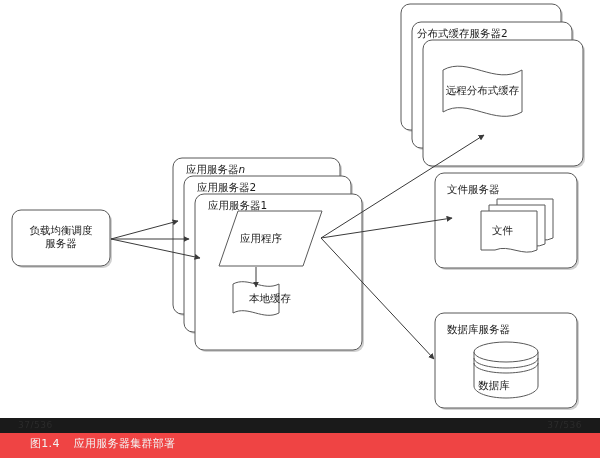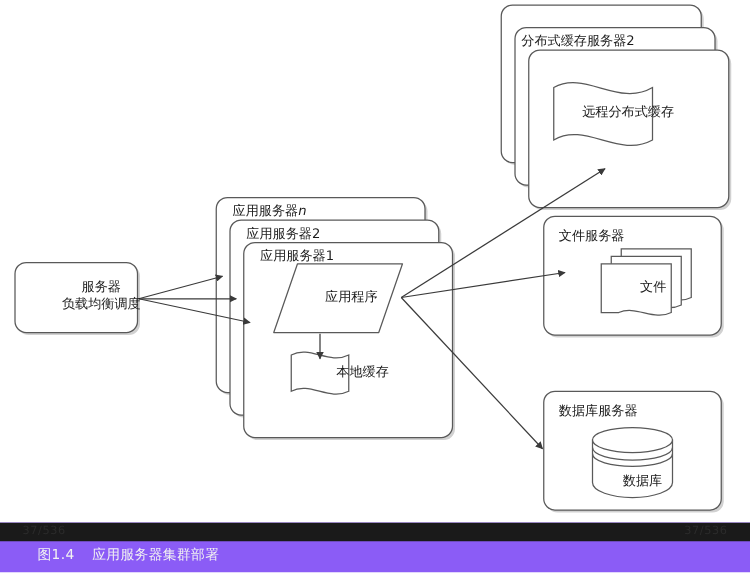--- a/index.html
+++ b/index.html
@@ -9,21 +9,21 @@
     font-family:"DejaVu Sans","Liberation Sans",sans-serif;
     overflow:hidden;
     position:relative;
   }
   #stage{position:absolute;left:0;top:0;width:600px;height:458px;}
   #svg{position:absolute;left:0;top:0;width:600px;height:458px;}
 
   
   #footer{
     position:absolute;left:0;top:418px;width:600px;height:40px;
-    background:#8b5cf6;
+    background:#ef4444;
     overflow:hidden;
   }
   #footer-band{
     position:absolute;left:0;top:0;width:600px;height:15px;
     background:#1a1a1a;
   }
   .pagenum{
     position:absolute;top:0px;height:15px;line-height:15px;
     font-size:9px;color:#2b2b2b;letter-spacing:.5px;
     white-space:nowrap;
@@ -39,21 +39,21 @@
 
   
   .lbl{
     position:absolute;
     color:#1a1a1a;
     font-size:10.5px;
     line-height:13px;
     white-space:nowrap;
     user-select:none;
   }
-  .lbl-ctr{text-align:center;margin-left:20px;}
+  .lbl-ctr{text-align:center;}
   .ital{font-style:italic;}
 </style>
 </head>
 <body>
 
 <div id="stage">
 
   <svg id="svg" viewBox="0 0 600 458">
     <defs>
       <marker id="arrow" viewBox="0 0 10 10" refX="9" refY="5" markerWidth="6" markerHeight="6" orient="auto-start-reverse">
@@ -132,22 +132,22 @@
 
       <line x1="321" y1="238" x2="484" y2="135"></line>
       <line x1="321" y1="238" x2="452" y2="218"></line>
       <line x1="321" y1="238" x2="434" y2="359"></line>
 
       <line x1="256" y1="267" x2="256" y2="287"></line>
     </g>
   </svg>
 
   <div class="lbl lbl-ctr" style="left:12px;top:224px;width:98px;">
+    <div>负载均衡调度</div>
     <div>服务器</div>
-    <div>负载均衡调度</div>
   </div>
 
   <div class="lbl" style="left:186px;top:163px;">
     <span>应用服务器</span><span class="ital">n</span>
   </div>
   <div class="lbl" style="left:197px;top:181px;">
     <span>应用服务器</span><span>2</span>
   </div>
   <div class="lbl" style="left:208px;top:199px;">
     <span>应用服务器</span><span>1</span>

